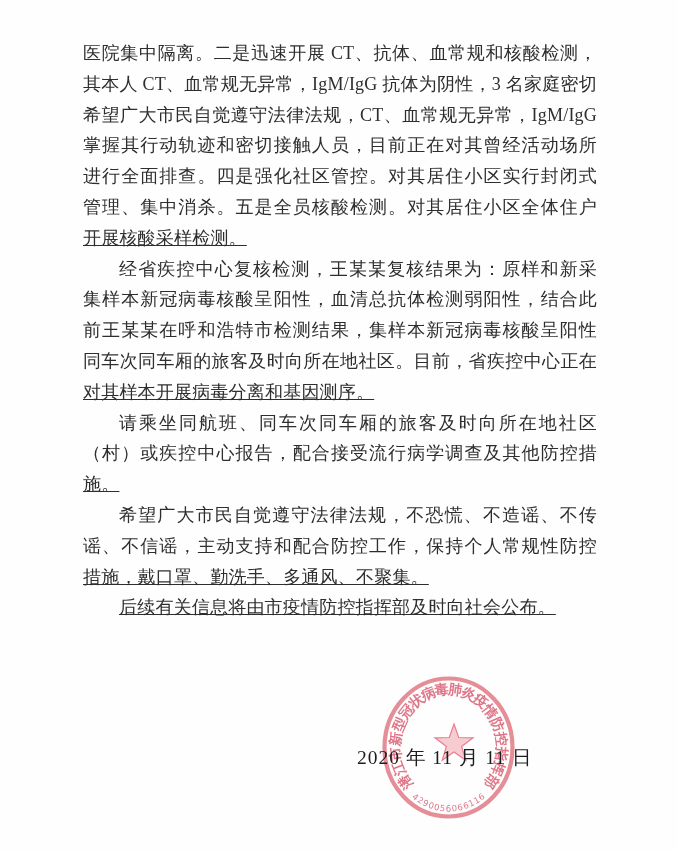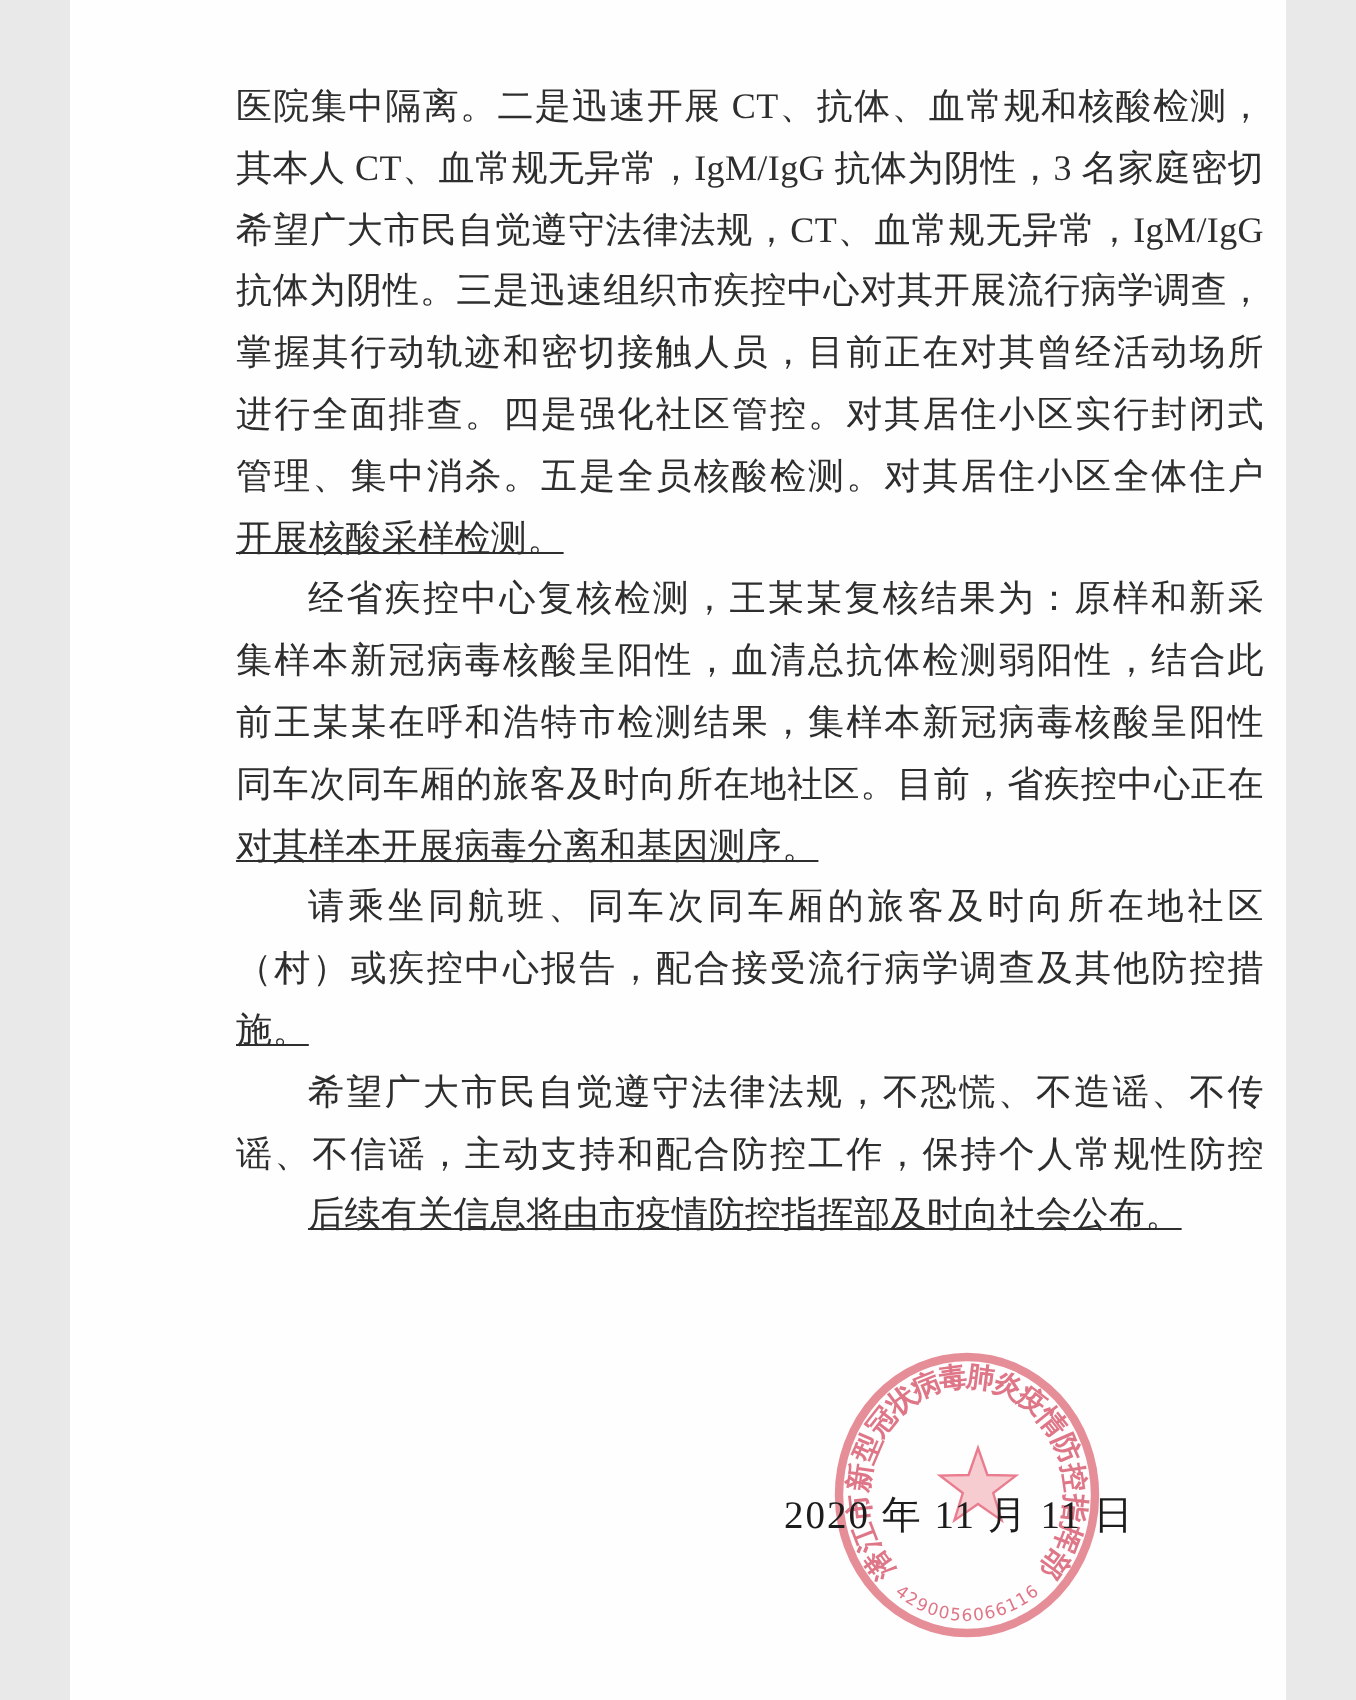--- a/index.html
+++ b/index.html
@@ -1,18 +1,18 @@
 <!DOCTYPE html>
 <html><head>
 <meta charset="utf-8">
 <style>
   html, body { margin: 0; padding: 0; background: #e9e9e9; }
   .page {
     position: relative;
-    width: 608px;
+    width: 678px;
     height: 850px;
     margin: 0 auto;
     background: #fefefe;
     overflow: hidden;
     font-family: "Liberation Serif", "DejaVu Serif", serif;
   }
   
   .doc {
     position: absolute;
     left: 83px;
@@ -72,35 +72,35 @@
 </style>
 </head>
 <body>
 
 <div class="page">
 
   <div class="doc">
     <div class="line">医院集中隔离。二是迅速开展 CT、抗体、血常规和核酸检测，</div>
     <div class="line">其本人 CT、血常规无异常，IgM/IgG 抗体为阴性，3 名家庭密切</div>
     <div class="line">希望广大市民自觉遵守法律法规，CT、血常规无异常，IgM/IgG</div>
-    <div class="line">抗体为阴性。三是迅速组织市疾控中心对其开展流行病学调查，</div>
     <div class="line">掌握其行动轨迹和密切接触人员，目前正在对其曾经活动场所</div>
     <div class="line">进行全面排查。四是强化社区管控。对其居住小区实行封闭式</div>
     <div class="line">管理、集中消杀。五是全员核酸检测。对其居住小区全体住户</div>
     <div class="line end">开展核酸采样检测。</div>
     <div class="line ind">经省疾控中心复核检测，王某某复核结果为：原样和新采</div>
     <div class="line">集样本新冠病毒核酸呈阳性，血清总抗体检测弱阳性，结合此</div>
     <div class="line">前王某某在呼和浩特市检测结果，集样本新冠病毒核酸呈阳性</div>
     <div class="line">同车次同车厢的旅客及时向所在地社区。目前，省疾控中心正在</div>
     <div class="line end">对其样本开展病毒分离和基因测序。</div>
     <div class="line ind">请乘坐同航班、同车次同车厢的旅客及时向所在地社区</div>
     <div class="line">（村）或疾控中心报告，配合接受流行病学调查及其他防控措</div>
     <div class="line end">施。</div>
     <div class="line ind">希望广大市民自觉遵守法律法规，不恐慌、不造谣、不传</div>
     <div class="line">谣、不信谣，主动支持和配合防控工作，保持个人常规性防控</div>
+    <div class="line end">措施，戴口罩、勤洗手、多通风、不聚集。</div>
     <div class="line ind end">后续有关信息将由市疫情防控指挥部及时向社会公布。</div>
   </div>
 
   <div class="seal">
     <svg viewBox="0 0 137 147" xmlns="http://www.w3.org/2000/svg">
       <ellipse cx="68.5" cy="73.5" rx="64" ry="69" fill="none" stroke="#e5858f" stroke-width="4.2"></ellipse>
       <polygon points="74,50 78.7,63.5 93,63.8 81.6,72.5 85.8,86.2 74,78 62.2,86.2 66.4,72.5 55,63.8 69.3,63.5" fill="rgba(239,154,166,0.55)" stroke="#e87386" stroke-width="1.2"></polygon>
       <g id="seal-chars">
           <text x="25.622099298127786" y="107.59154463296343" transform="rotate(-126 25.622099298127786 107.59154463296343)" class="sc">潜</text>
           <text x="19.078971841569135" y="94.45201663885486" transform="rotate(-111.17647058823529 19.078971841569135 94.45201663885486)" class="sc">江</text>

